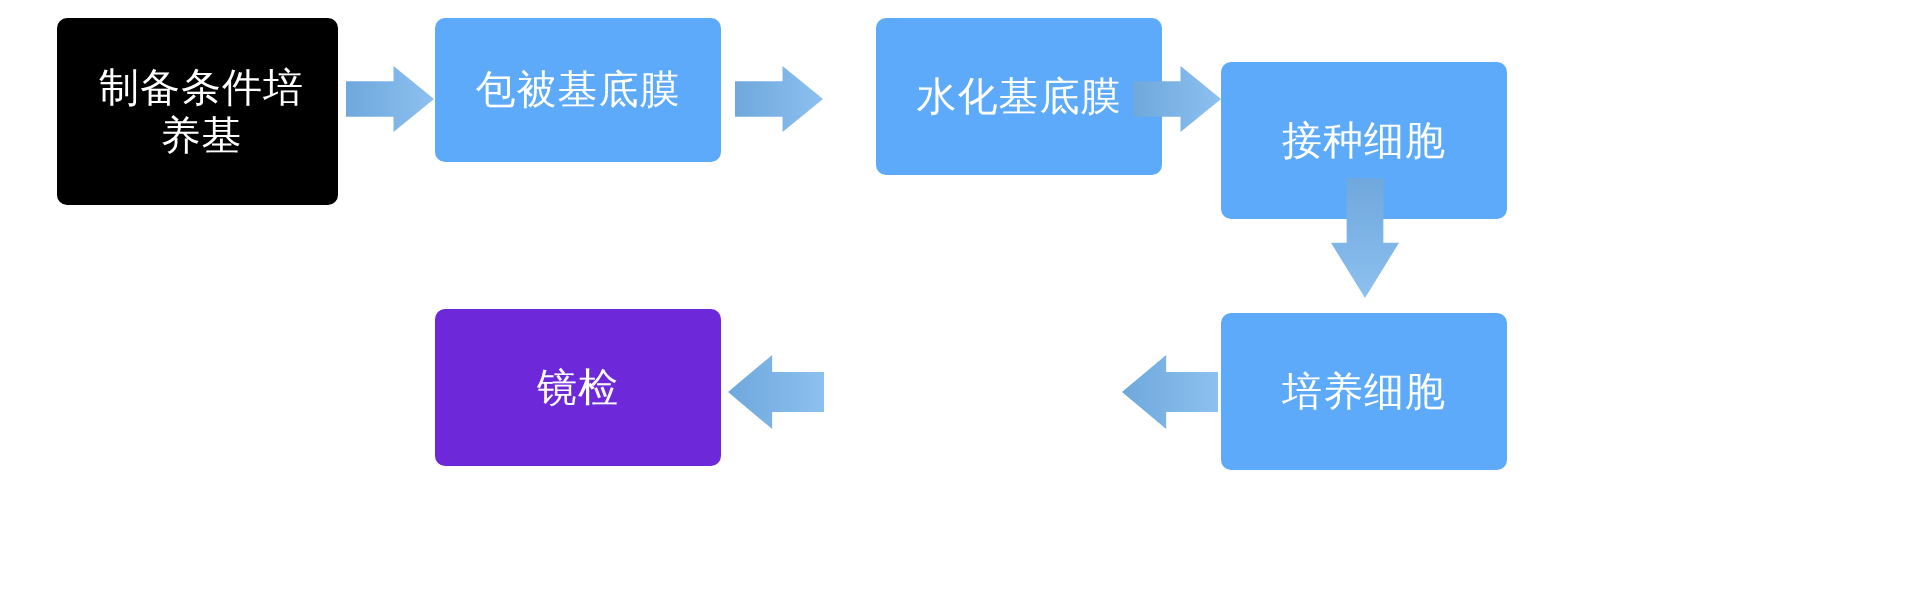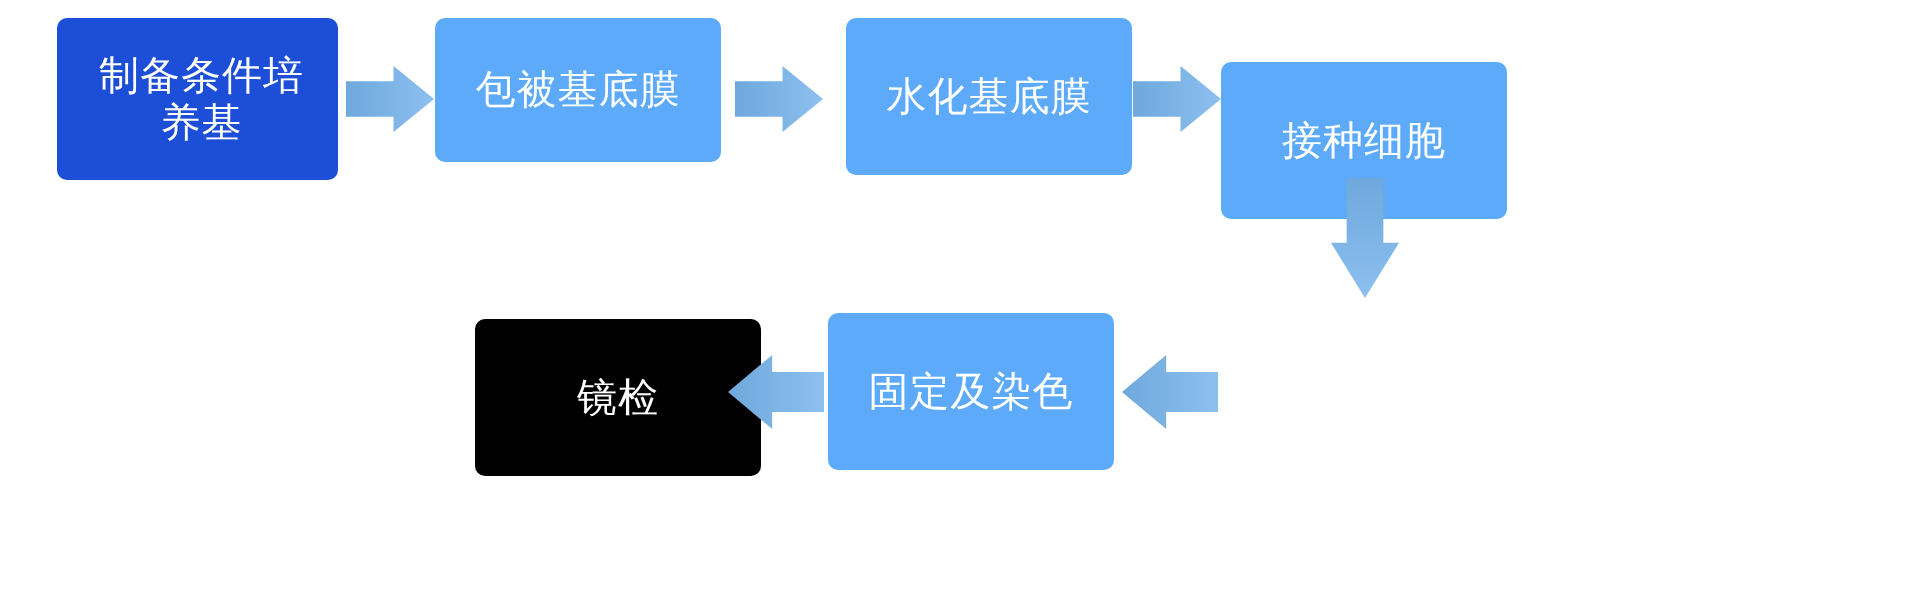--- a/index.html
+++ b/index.html
@@ -42,37 +42,37 @@
   .arrow {
     position: absolute;
     pointer-events: none;
   }
   .arrow svg { display: block; width: 100%; height: 100%; }
 </style>
 </head>
 <body>
 
 <div id="canvas" style="background: rgb(255, 255, 255);">
-    <div class="node" style="left: 57px; top: 18px; width: 281px; height: 162px; background: #1d4ed8; color: rgb(255, 255, 255); padding-left: 18px;">
+    <div class="node" style="left: 57px; top: 18px; width: 281px; height: 187px; background: #000000; color: rgb(255, 255, 255); padding-left: 18px;">
       <span class="label">制备条件培
 养基</span>
     </div>
     <div class="node" style="left: 435px; top: 18px; width: 286px; height: 144px; background: rgb(92, 170, 249); color: rgb(255, 255, 255);">
       <span class="label">包被基底膜</span>
     </div>
-    <div class="node" style="left: 846px; top: 18px; width: 286px; height: 157px; background: rgb(92, 170, 249); color: rgb(255, 255, 255);">
+    <div class="node" style="left: 876px; top: 18px; width: 286px; height: 157px; background: rgb(92, 170, 249); color: rgb(255, 255, 255);">
       <span class="label">水化基底膜</span>
     </div>
     <div class="node" style="left: 1221px; top: 18px; width: 286px; height: 157px; background: rgb(92, 170, 249); color: rgb(255, 255, 255); margin-top: 44px;">
       <span class="label">接种细胞</span>
     </div>
-    <div class="node" style="left: 828px; top: 313px; width: 286px; height: 157px; background: rgb(92, 170, 249); color: rgb(255, 255, 255);">
-      <span class="label">固定及染色</span>
+    <div class="node" style="left: 1221px; top: 313px; width: 286px; height: 157px; background: rgb(92, 170, 249); color: rgb(255, 255, 255);">
+      <span class="label">培养细胞</span>
     </div>
-    <div class="node" style="left: 435px; top: 319px; width: 286px; height: 157px; background: #000000; color: rgb(255, 255, 255); margin-left: 40px;">
+    <div class="node" style="left: 435px; top: 309px; width: 286px; height: 157px; background: #6d28d9; color: rgb(255, 255, 255);">
       <span class="label">镜检</span>
     </div>
     <div class="arrow" style="left: 346px; top: 66px; width: 88px; height: 66px;">
       <svg viewBox="0 0 88 66" preserveAspectRatio="none">
         <defs>
           <linearGradient id="g_a1" x1="0" y1="0" x2="1" y2="0">
             <stop offset="0%" stop-color="#6FA8DC"></stop>
             <stop offset="100%" stop-color="#8CC0F0"></stop>
           </linearGradient>
         </defs>

